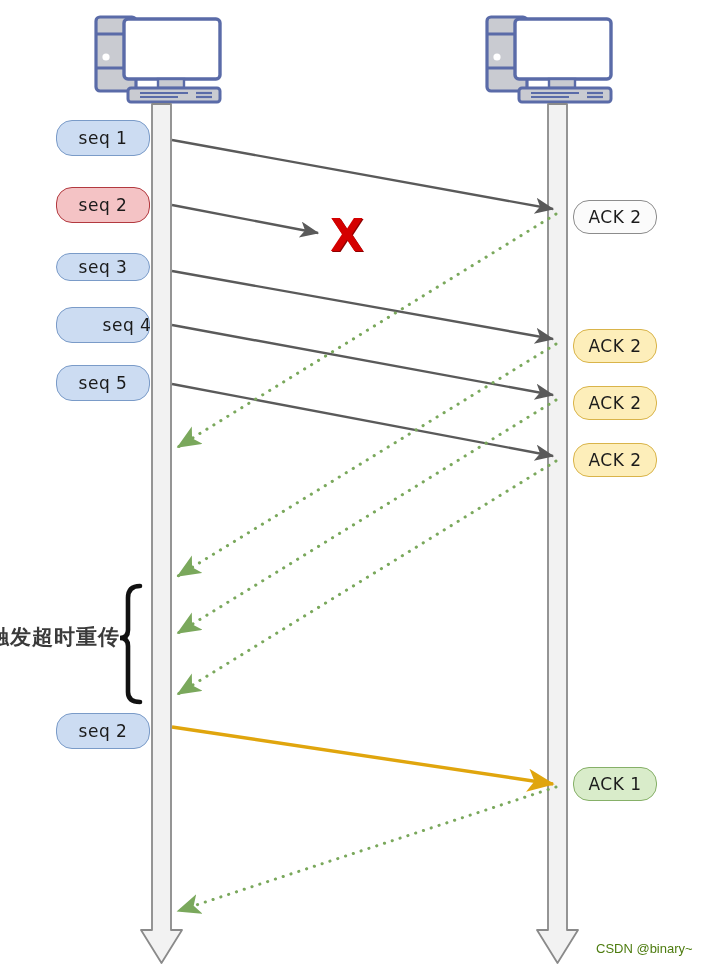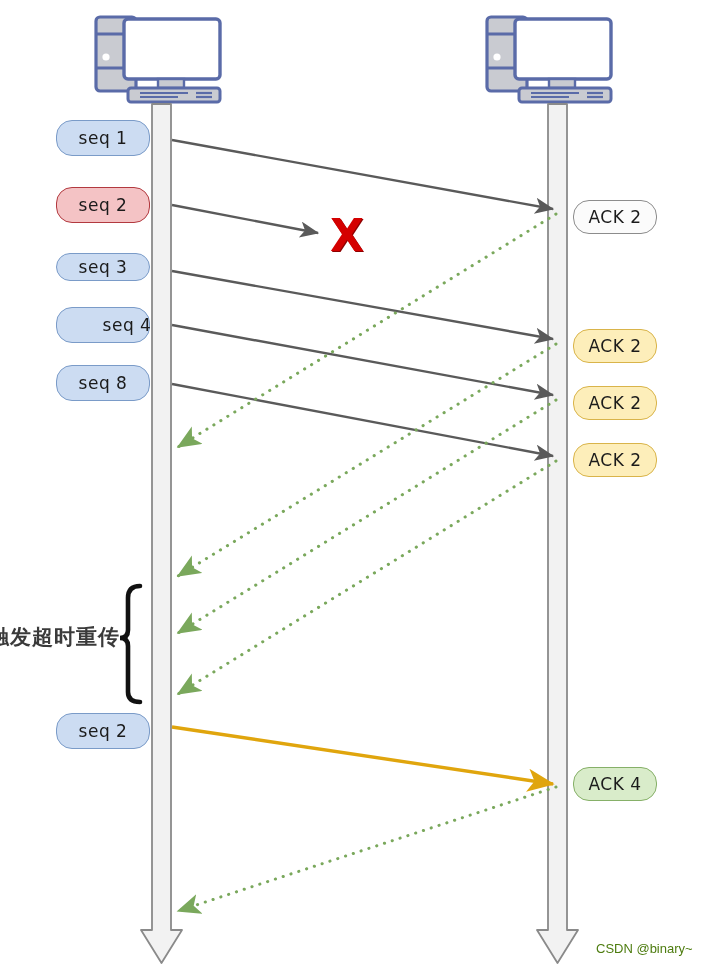--- a/index.html
+++ b/index.html
@@ -168,40 +168,40 @@
   <div class="node-box seq-lost" style="left:56px; top:187px; width:94px; height:36px;">
     <span>seq 2</span>
   </div>
   <div class="node-box seq-normal" style="left:56px; top:253px; width:94px; height:28px;">
     <span>seq 3</span>
   </div>
   <div class="node-box seq-normal" style="left:56px; top:307px; width:94px; height:36px;padding-left:48px;">
     <span>seq 4</span>
   </div>
   <div class="node-box seq-normal" style="left:56px; top:365px; width:94px; height:36px;">
-    <span>seq 8</span>
+    <span>seq 5</span>
   </div>
   <div class="node-box seq-normal" style="left:56px; top:713px; width:94px; height:36px;">
     <span>seq 2</span>
   </div>
 
   <div class="node-box ack-plain" style="left:573px; top:200px; width:84px; height:34px;">
     <span>ACK 2</span>
   </div>
   <div class="node-box ack-dup" style="left:573px; top:329px; width:84px; height:34px;">
     <span>ACK 2</span>
   </div>
   <div class="node-box ack-dup" style="left:573px; top:386px; width:84px; height:34px;">
     <span>ACK 2</span>
   </div>
   <div class="node-box ack-dup" style="left:573px; top:443px; width:84px; height:34px;">
     <span>ACK 2</span>
   </div>
   <div class="node-box ack-final" style="left:573px; top:767px; width:84px; height:34px;">
-    <span>ACK 4</span>
+    <span>ACK 1</span>
   </div>
 
   <div class="x-marker" style="left:330px; top:214px;">X</div>
 
   <div class="brace-label" style="left:-12px; top:623px;">触发超时重传</div>
 
   <div class="watermark" style="left:596px; top:941px;">CSDN @binary~</div>
 
 </div>
 

